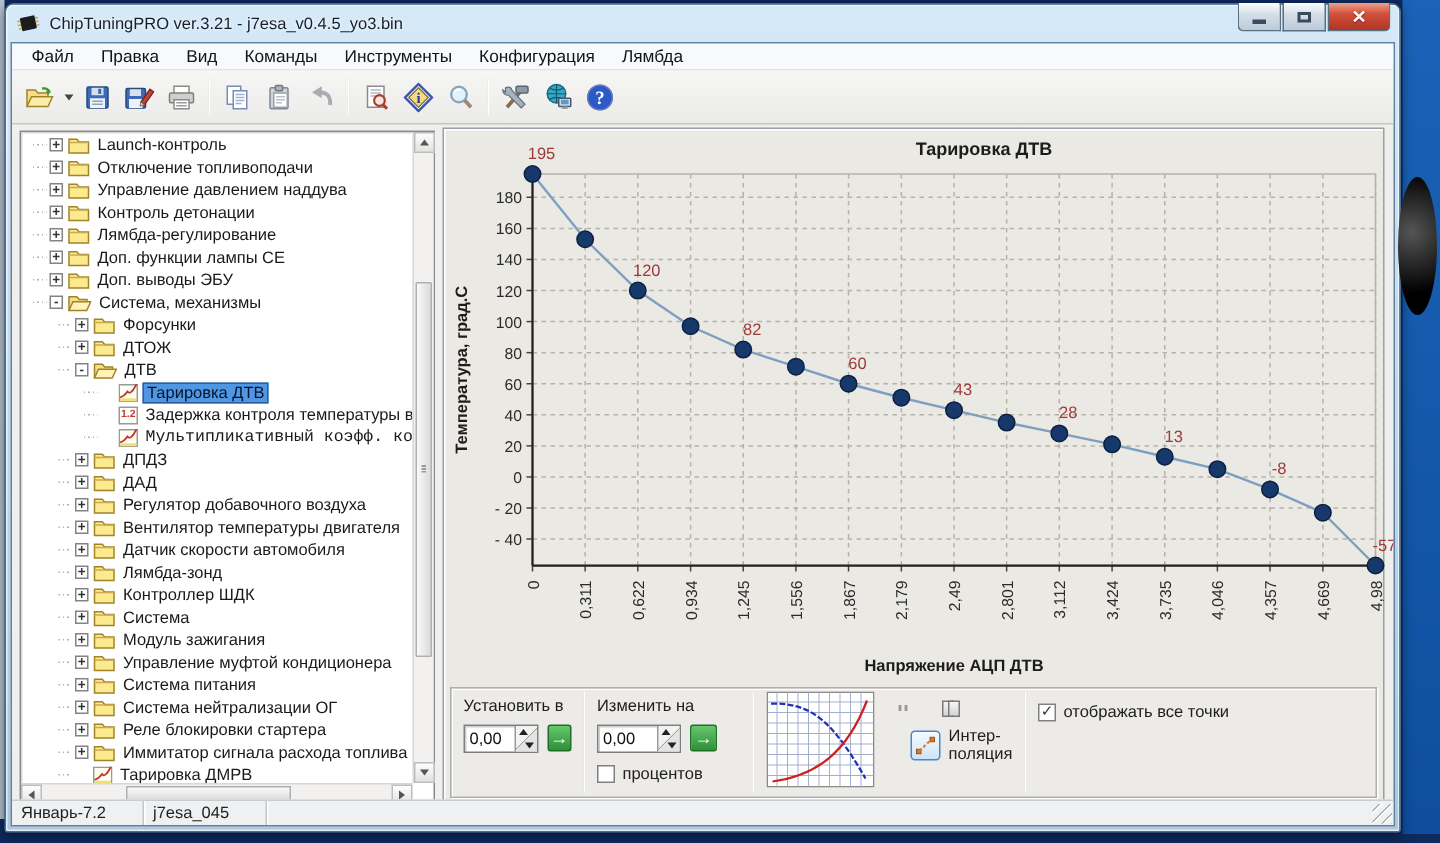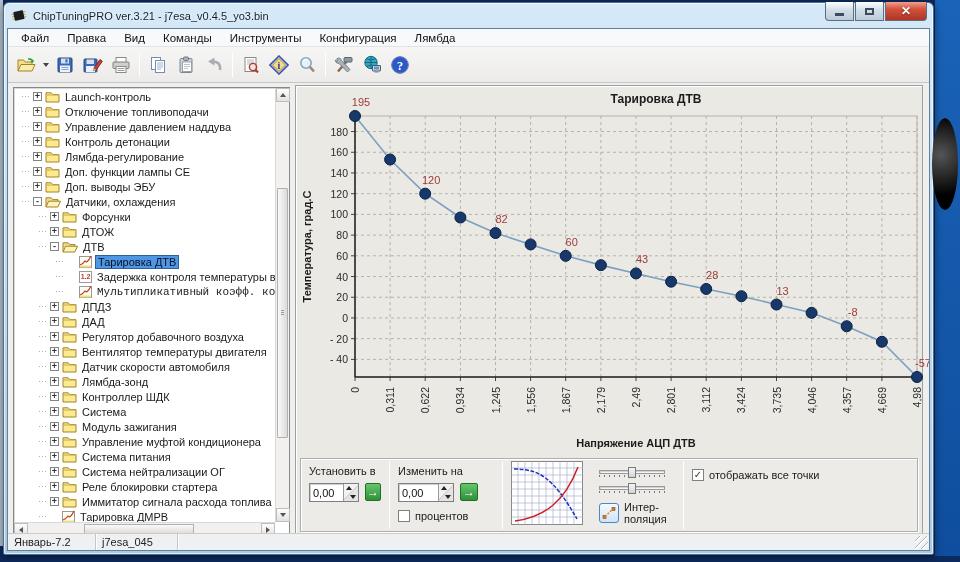--- a/index.html
+++ b/index.html
@@ -95,21 +95,21 @@
   .spinedit .val { flex:1; padding-left:3px; color:#111; }
   .spinner { width:15px; height:17px; border-left:1px solid #999; background:linear-gradient(135deg,#f2f2f2 48%,#8a8a8a 50%,#e4e4e4 52%); position:relative; }
   .spinner .u { position:absolute; left:2px; top:2px; width:0; height:0; border-left:3px solid transparent; border-right:3px solid transparent; border-bottom:4px solid #222; }
   .spinner .d { position:absolute; right:2px; bottom:2px; width:0; height:0; border-left:3px solid transparent; border-right:3px solid transparent; border-top:4px solid #222; }
   .gobtn { width:18px; height:18px; border:1px solid #1f6f28; border-radius:2px; background:linear-gradient(#66c66c,#2e9038);
            color:#fff; font-size:12px; font-weight:bold; display:flex; align-items:center; justify-content:center; }
   .checkrow { display:flex; align-items:center; gap:5px; font-size:11px; color:#202020; }
   .cbox { width:12px; height:12px; border:1px solid #808080; background:#fff; display:flex; align-items:center; justify-content:center;
           font-size:10px; color:#1a3a1a; line-height:10px; }
   .thumb-graph { align-self:center; }
-  .sliders { display:flex; flex-direction:column; justify-content:flex-start; padding-top:8px; }
+  .sliders { display:flex; flex-direction:row; justify-content:flex-start; padding-top:8px; }
   .trackbar { width:66px; height:12px; position:relative; margin-bottom:2px; }
   .trackbar .rail { position:absolute; left:0; right:0; top:3px; height:4px; background:#fafafa; border:1px solid #9a9a9a; box-shadow:inset 1px 1px 1px #ccc; }
   .trackbar .th { position:absolute; left:29px; top:0; width:8px; height:11px; background:linear-gradient(#f6f6f6,#d0d4d8); border:1px solid #7a7a7a; }
   .ruler { width:66px; height:4px; margin-bottom:6px; background:repeating-linear-gradient(90deg,#777 0 1px,transparent 1px 5px); background-size:66px 3px; background-repeat:no-repeat; background-position:bottom; }
   .interp { display:flex; align-items:center; gap:5px; margin-top:2px; }
   .interp .txt { font-size:11px; color:#202020; line-height:12px; }
   .interp-icon { width:20px; height:20px; border:1px solid #4a86c8; border-radius:3px; background:linear-gradient(#f4faff,#cfe4f6); display:flex; align-items:center; justify-content:center; }
 
   
   .statusbar { position:absolute; left:0; right:0; bottom:0; height:17px; background:#eef0f1; border-top:1px solid #c9cbcd;
@@ -369,21 +369,21 @@
             </div>
             <div class="trow" style="padding-left: 6px;">
               <span class="stub"></span>
               <span class="ebox">-</span>
               <span class="ticon">
                 <svg width="16" height="13" viewBox="0 0 16 13">
                   <path d="M1 12 V2.8 h5.2 l1.6 1.8 H13 V7" fill="#f7dd8a" stroke="#a08428"></path>
                   <path d="M1 12 L3.6 6.2 H15.5 L12.8 12 z" fill="#fff3b8" stroke="#a08428"></path>
                 </svg>
               </span>
-              <span class="lbl">Датчики, охлаждения</span>
+              <span class="lbl">Система, механизмы</span>
             </div>
             <div class="trow" style="padding-left: 23px;">
               <span class="stub"></span>
               <span class="ebox">+</span>
               <span class="ticon">
                 <svg width="15" height="13" viewBox="0 0 15 13">
                   <path d="M1 12 V2.8 h5.2 l1.6 1.8 H14 V12 z" fill="#fde98e" stroke="#a08428"></path>
                   <path d="M1 5 H14" stroke="#caa94f"></path>
                 </svg>
               </span>

